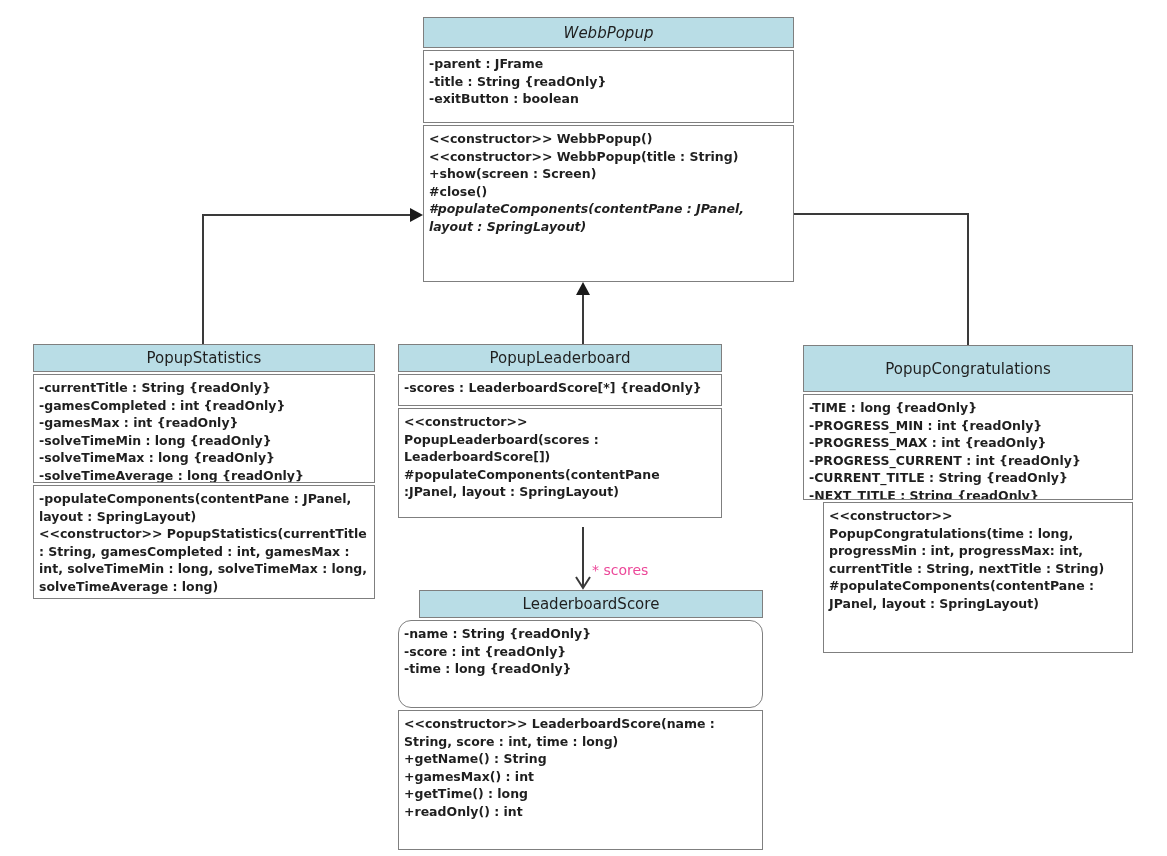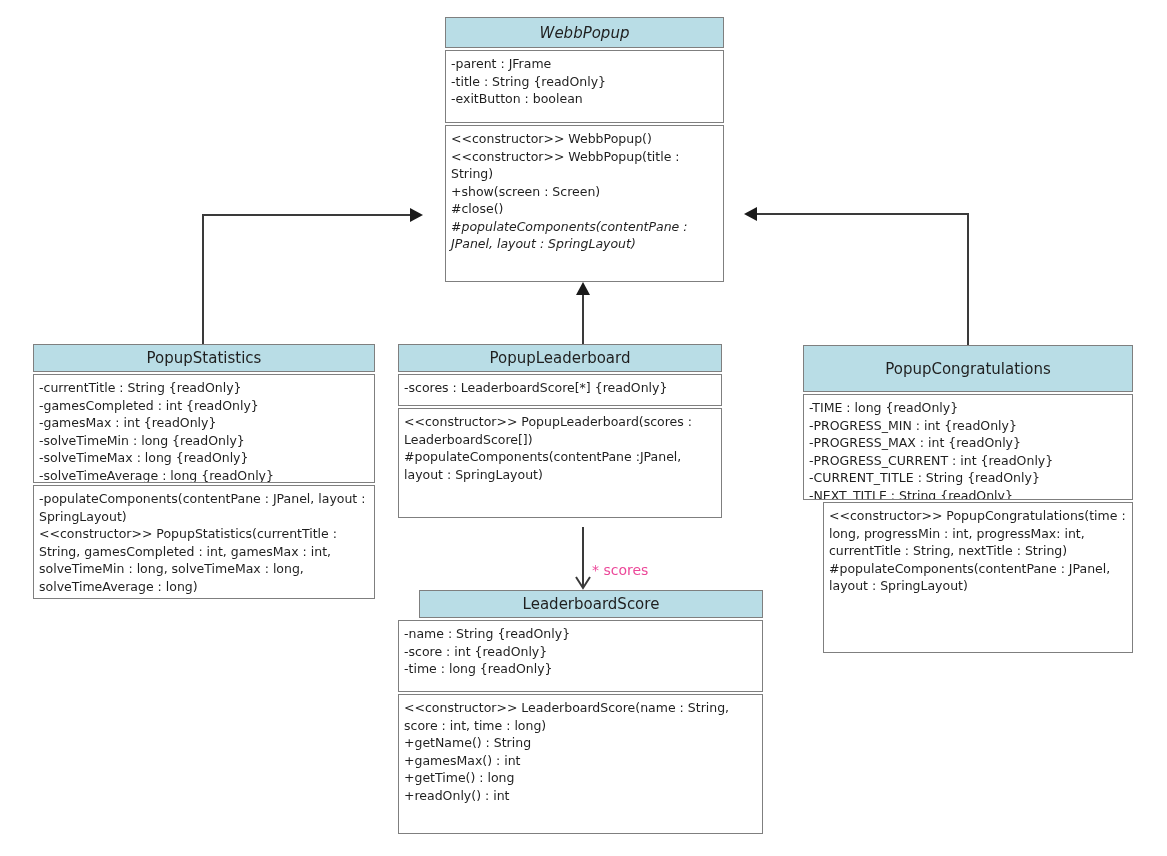--- a/index.html
+++ b/index.html
@@ -23,39 +23,40 @@
   }
   .c-attrs,.c-methods{
     box-sizing:border-box;
     border:1px solid #7f7f7f;
     background:#ffffff;
     margin-top:2px;
     padding:4px 5px;
     font-size:12.5px;
     line-height:17.5px;
     overflow:hidden;
+    font-weight:bold;
   }
   .line{white-space:normal;word-wrap:break-word;}
   .italic{font-style:italic;}
   svg.connectors{
     position:absolute;left:0;top:0;width:1167px;height:856px;
     pointer-events:none;
   }
   svg.connectors polyline, svg.connectors line, svg.connectors path{
     stroke:#3a3a3a;stroke-width:2;fill:none;
   }
   svg.connectors .head{fill:#1a1a1a;stroke:none;}
   .edge-label{
     position:absolute;
     font-size:14px;
     color:#ec4899;
     white-space:nowrap;
   }
   
-  #cls-0{left:445px;top:17px;width:279px;}
+  #cls-0{left:423px;top:17px;width:371px;}
   #cls-0 .c-title{height:31px;}
   #cls-0 .c-attrs{height:73px;}
   #cls-0 .c-methods{height:157px;}
 
   #cls-1{left:33px;top:344px;width:342px;}
   #cls-1 .c-title{height:28px;}
   #cls-1 .c-attrs{height:109px;}
   #cls-1 .c-methods{height:114px;}
 
   #cls-2{left:398px;top:344px;width:324px;}
@@ -63,21 +64,21 @@
   #cls-2 .c-attrs{height:32px;}
   #cls-2 .c-methods{height:110px;}
 
   #cls-3{left:803px;top:345px;width:330px;}
   #cls-3 .c-title{height:47px;}
   #cls-3 .c-attrs{height:106px;}
   #cls-3 .c-methods{height:151px;margin-left:20px;}
 
   #cls-4{left:398px;top:590px;width:365px;}
   #cls-4 .c-title{height:28px;margin-left:21px;}
-  #cls-4 .c-attrs{height:72px;}
+  #cls-4 .c-attrs{height:88px;border-radius:13px;}
   #cls-4 .c-methods{height:140px;}
 
   #scores-label{left:592px;top:562px;}
 </style>
 </head>
 <body>
 
 <div class="canvas">
 
   <svg class="connectors">

